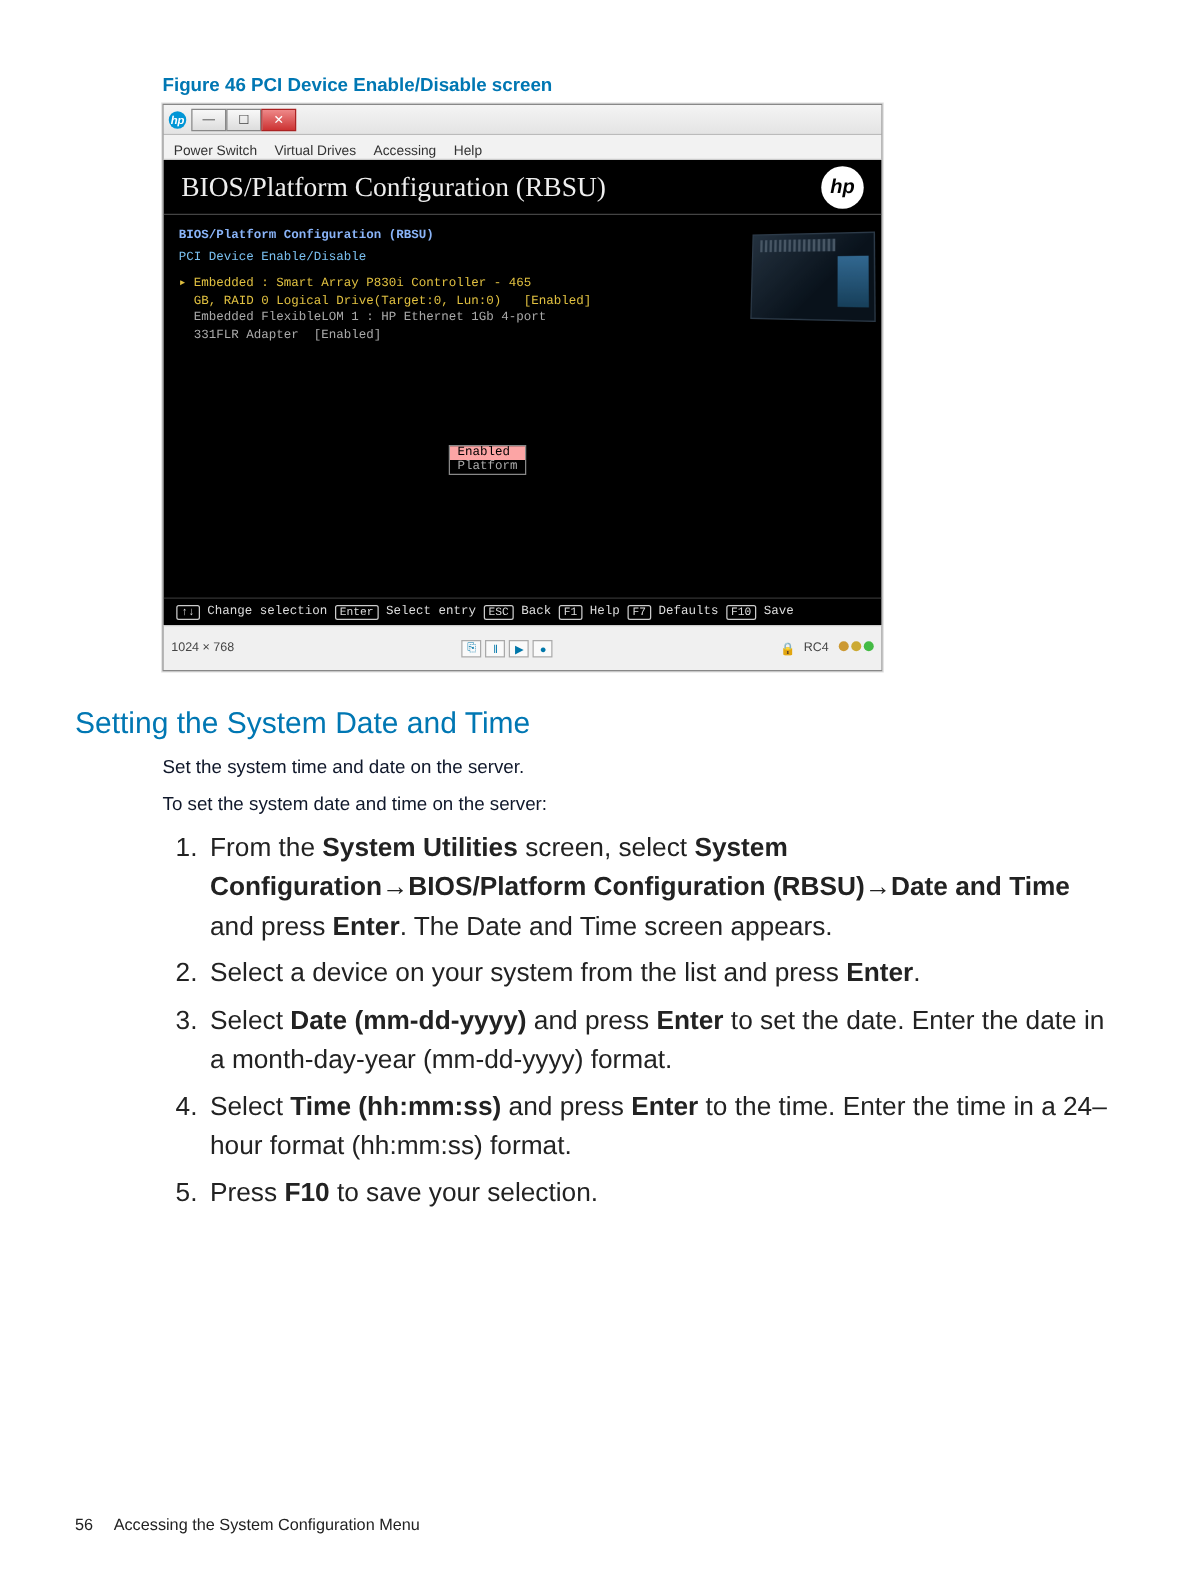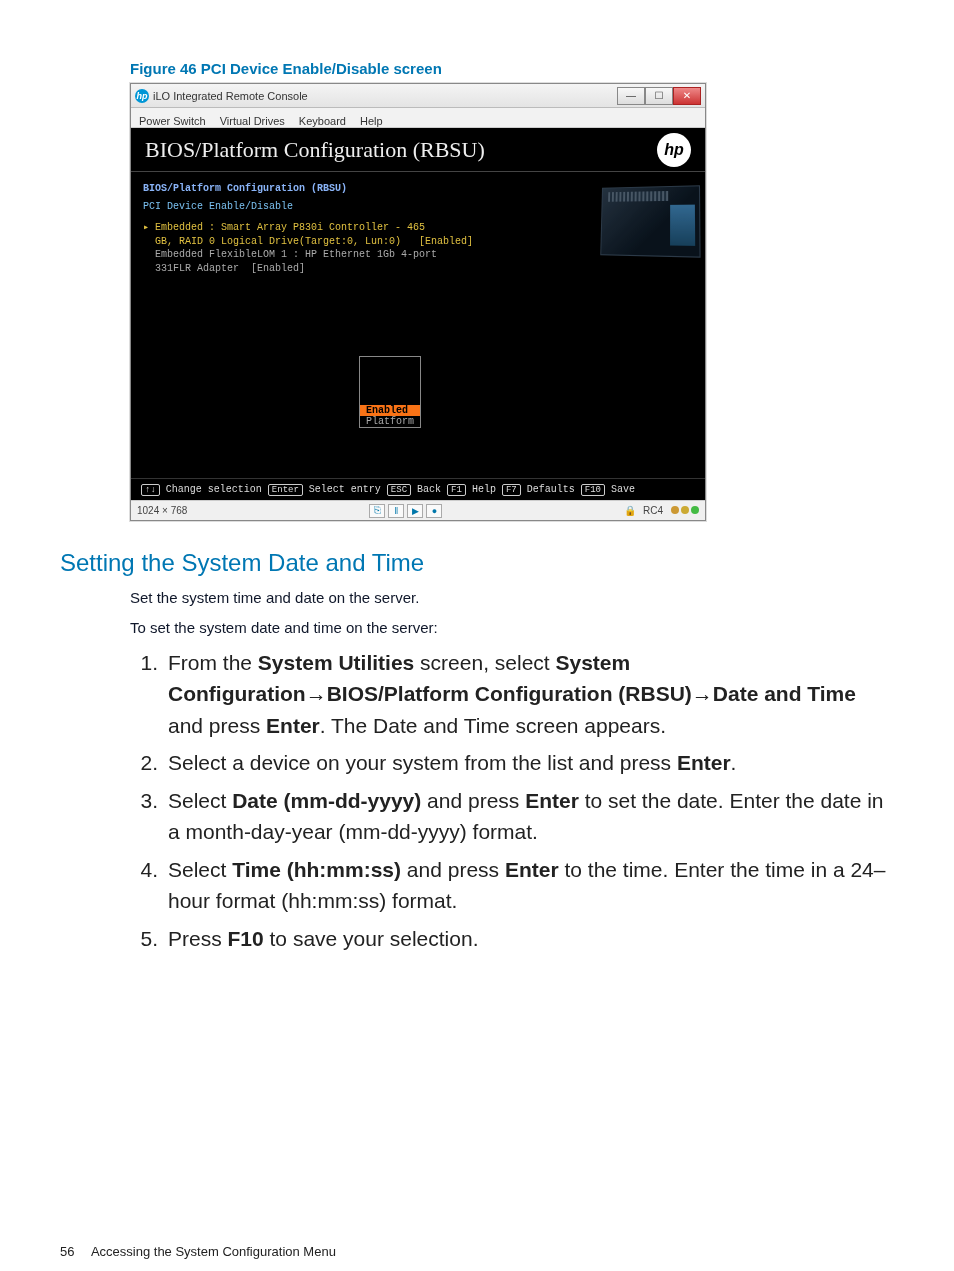--- a/index.html
+++ b/index.html
@@ -136,21 +136,21 @@
   .dev-row.active .label { color: #e0c040; }
   .popup {
     position: absolute;
     top: 228px; left: 228px;
     border: 1px solid #888;
     font-family: 'Courier New', monospace;
     font-size: 10px;
     background:#000;
   }
   .popup .opt { padding: 0px 6px; color:#aaa; }
-  .popup .opt.sel { background: #f97316; color: #000; font-weight:bold;margin-top:48px; }
+  .popup .opt.sel { background: #fca5a5; color: #000; font-weight:normal; }
   .keybar {
     position: absolute;
     bottom: 0; left: 0; right: 0;
     height: 22px;
     display: flex;
     align-items: center;
     gap: 6px;
     padding: 0 10px;
     font-family: 'Courier New', monospace;
     font-size: 10px;
@@ -160,21 +160,21 @@
   .kbox {
     border: 1px solid #ccc;
     border-radius: 2px;
     padding: 0 3px;
     font-size: 9px;
     display: inline-block;
     min-width: 14px;
     text-align: center;
   }
   .statusbar {
-    height: 20px;
+    height: 36px;
     background: #f0f0f0;
     border-top: 1px solid #ccc;
     display: flex;
     align-items: center;
     font-size: 10px;
     color: #444;
     padding: 0 6px;
     gap: 4px;
   }
   .statusbar .res { flex: 0 0 auto; margin-right: auto; }
@@ -224,47 +224,46 @@
   ol.steps li::before {
     content: counter(step) ".";
     position: absolute;
     left: 0;
     width: 28px;
     text-align: right;
   }
   .b { font-weight: bold; }
   .footer {
     position: absolute;
-    bottom: 12px;
+    bottom: 44px;
     left: 60px;
     font-size: 13px;
     color: #222;
   }
   .footer .pn { display:inline-block; width: 28px;}
 </style>
 </head>
 <body>
 
 <div class="page">
   <div class="fig-caption">Figure 46 PCI Device Enable/Disable screen</div>
 
   <div class="win">
     <div class="titlebar">
       <span class="hp-badge">hp</span>
-      <span class="title-text">iLO Integrated Remote Console</span>
       <div class="win-btns">
         <span class="win-btn">—</span>
         <span class="win-btn">☐</span>
         <span class="win-btn close">✕</span>
       </div>
     </div>
     <div class="menubar">
       <span>Power Switch</span>
       <span>Virtual Drives</span>
-      <span>Keyboard</span>
+      <span>Accessing</span>
       <span>Help</span>
     </div>
 
     <div class="bios-area">
       <div class="bios-header">
         <span class="htxt">BIOS/Platform Configuration (RBSU)</span>
         <span class="hp-logo">hp</span>
       </div>
       <div class="server-img"></div>
 

